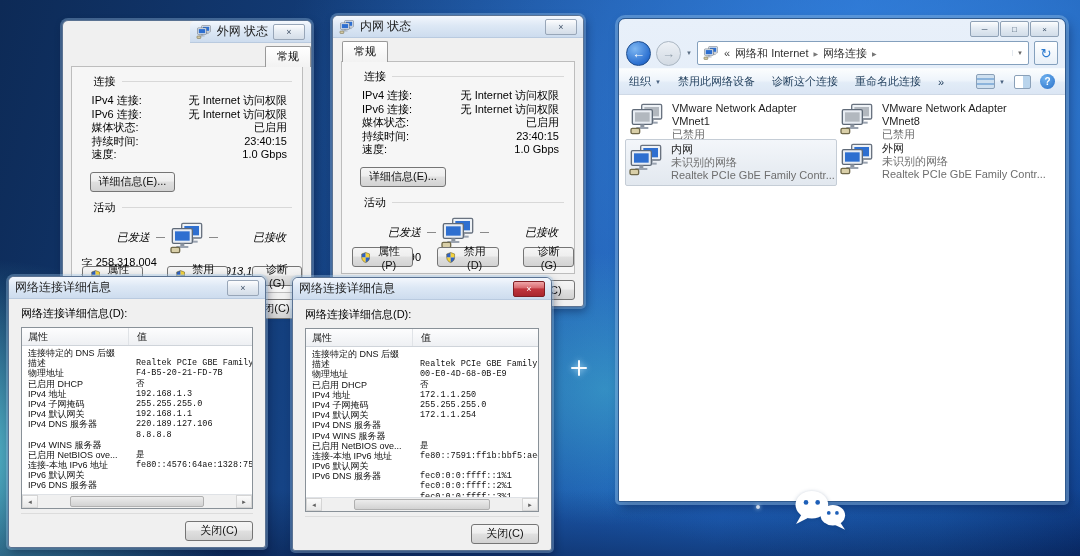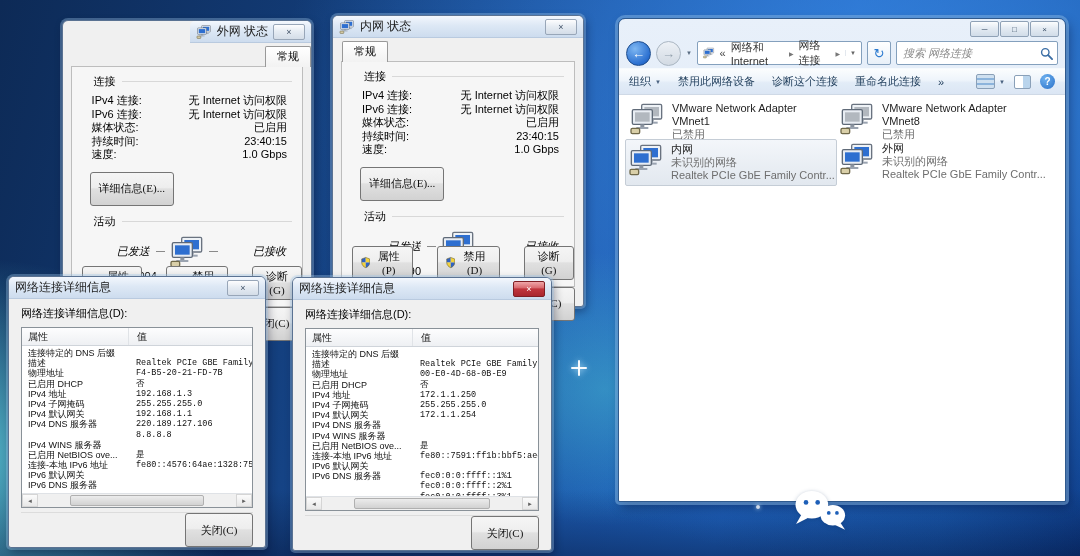--- a/index.html
+++ b/index.html
@@ -20,23 +20,23 @@
   .titlebar{height:21px;flex:0 0 21px;display:flex;align-items:center;gap:5px;padding:0 6px;
     background:linear-gradient(#f3f7fd,#dde8f5 45%,#cddcee);border-bottom:1px solid #b9cadf;
     border-radius:5px 5px 0 0;font-size:12px;color:#1d1d1d;}
   .ttext{flex:0 1 auto;white-space:nowrap;overflow:hidden;}
   .capbtn{margin-left:auto;width:30px;height:14px;display:flex;align-items:center;justify-content:center;
     border:1px solid #98a6b8;border-radius:2px;font-size:9px;color:#44546a;
     background:linear-gradient(#fdfdfe,#e6ecf3 45%,#d4dde8);cursor:default;}
   .capbtn.red{background:linear-gradient(#efa6a9,#da6c72 40%,#c0353d 50%,#a9262e);
     border-color:#7e1e24;color:#fff;}
   .w7btn{display:inline-flex;align-items:center;justify-content:center;gap:3px;
-    height:20px;padding:16px 8px;font-size:11px;color:#111;
+    height:20px;padding:2px 8px;font-size:11px;color:#111;
     background:linear-gradient(#f5f5f5,#eee 45%,#e0e0e0 50%,#d2d2d2);
-    border:1px solid #757575;border-radius:3px;font-family:Liberation Serif, serif;}
+    border:1px solid #757575;border-radius:3px;font-family:Liberation Sans, sans-serif;}
   
   .tabstrip{flex:0 0 20px;padding:3px 0 0 9px;}
   .tab{display:inline-block;padding:2px 11px 3px;font-size:11px;background:linear-gradient(#fff,#f2f2f2);
     border:1px solid #999;border-bottom:none;border-radius:2px 2px 0 0;position:relative;z-index:2;}
   .tabpanel{flex:1;margin:-1px 8px 0;border:1px solid #bdbdbd;background:#f6f6f6;
     padding:7px 10px 6px;position:relative;}
   .grp{display:flex;align-items:center;gap:6px;font-size:11px;color:#000;margin-left:12px;}
   .grp::after{content:"";flex:1;height:1px;background:#d8d8d8;}
   .connrows{margin:5px 2px 4px 10px;}
   .crow{display:flex;justify-content:space-between;font-size:11px;line-height:13.5px;}
@@ -387,26 +387,20 @@
       <span class="crumbpfx">«</span>
       <span class="crumb">网络和 Internet</span>
       <span class="csep">▶</span>
       <span class="crumb">网络连接</span>
       <span class="csep">▶</span>
       <span class="addrdrop">▼</span>
     </div>
     <span class="refreshbtn">
         <span>↻</span>
       </span>
-    <div class="searchbox">
-      <input placeholder="搜索 网络连接" style="">
-      <svg class="magicon">
-          <use href="#magnifier"></use>
-        </svg>
-    </div>
   </div>
   <div class="excmd">
     <span class="cmditem">
         <span>组织</span>
         <span class="dd">▼</span>
       </span>
     <span class="cmditem">
         <span>禁用此网络设备</span>
       </span>
     <span class="cmditem">

